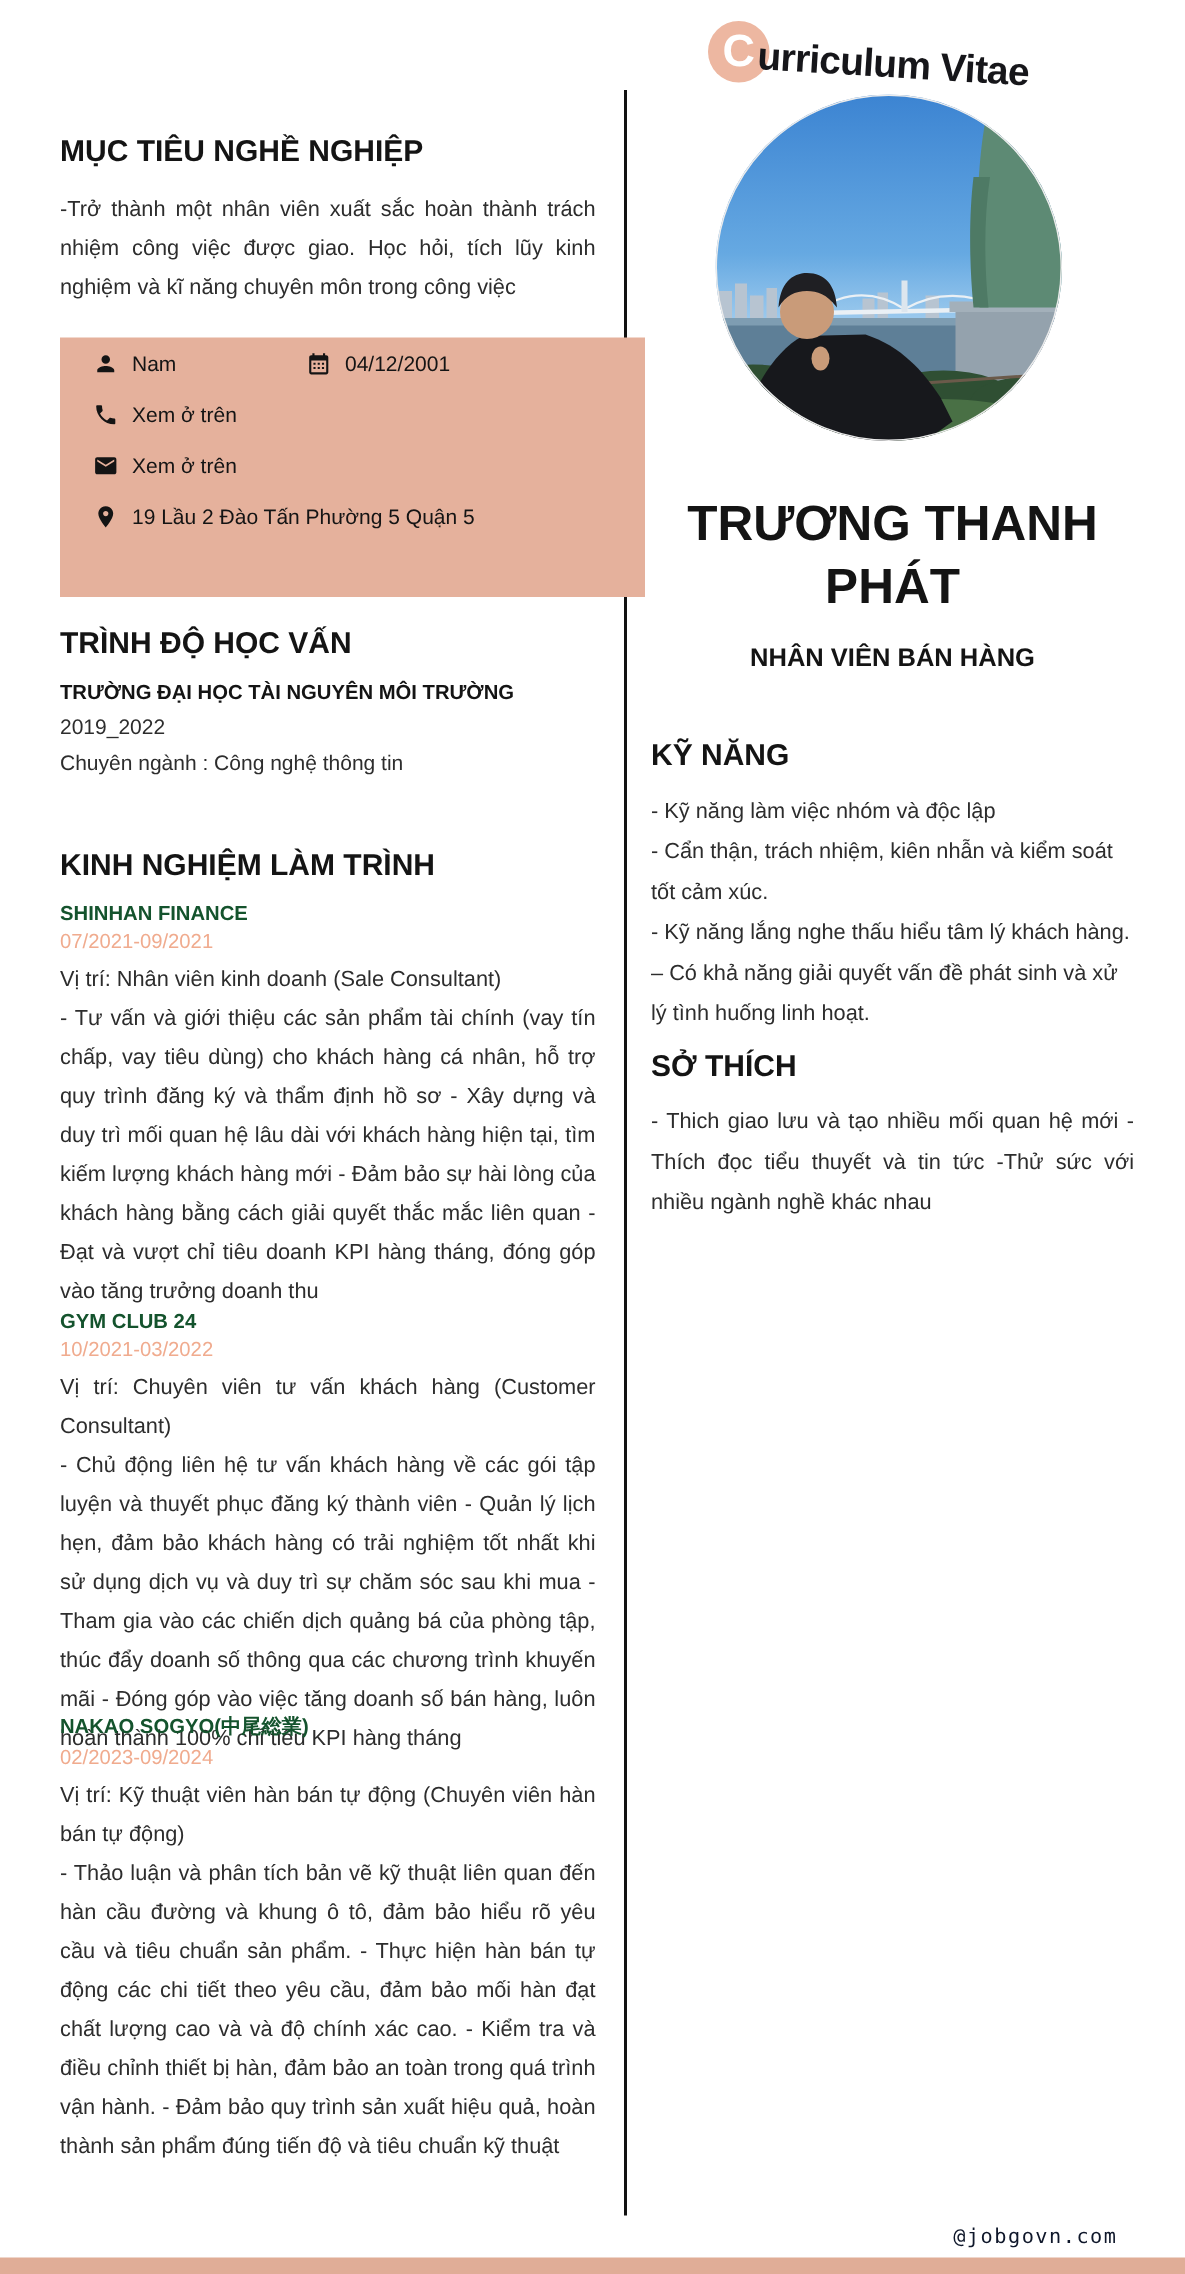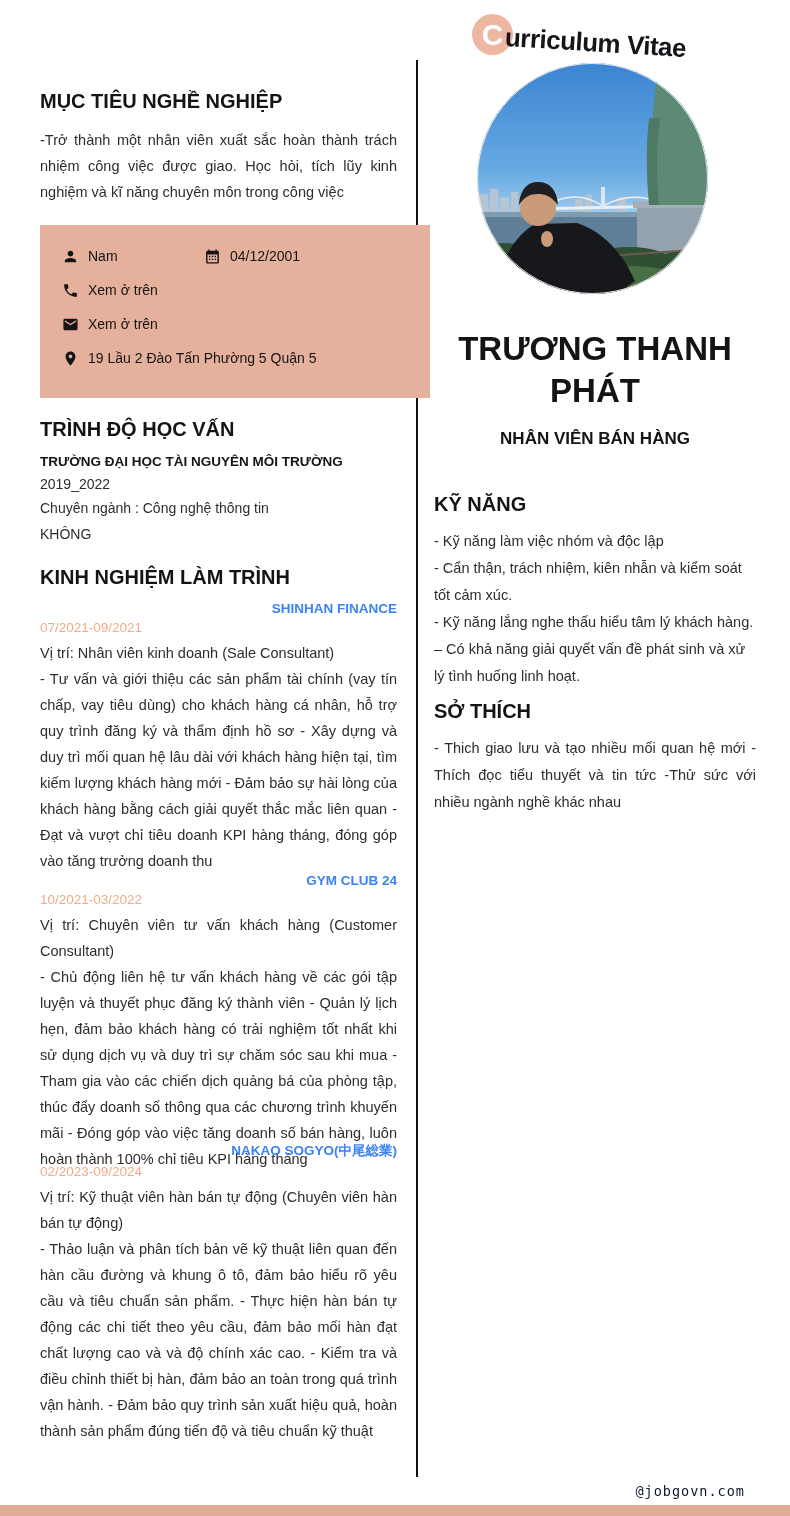--- a/index.html
+++ b/index.html
@@ -49,36 +49,36 @@
   .lsec-heading {
     position:absolute; left:40px; width:357px;
     font-size:20px; font-weight:bold; color:#141414;
   }
   .objective-text {
     position:absolute; left:40px; top:127px; width:357px;
     font-size:14.5px; line-height:26px; text-align:justify;
   }
   .info-box {
     position:absolute; left:40px; top:225px; width:390px; height:173px;
-    background:#e5b19c; z-index:2; padding-top:14px;
+    background:#e5b19c; z-index:2; 
   }
   .info-row { display:flex; align-items:center; height:34px; padding-left:22px; font-size:14px; color:#141414; }
   .info-cell { display:flex; align-items:center; gap:9px; }
   .info-cell.first { width:142px; }
   .info-icon { width:17px; height:17px; flex:0 0 auto; display:inline-flex; }
   .info-icon svg { width:100%; height:100%; fill:#141414; }
 
   .edu-school, .job-company {
     position:absolute; left:40px; width:357px;
     font-size:13.5px; font-weight:bold; color:#141414;
   }
   .edu-period, .job-period { font-size:13.5px; color:#f0ab8e; }
   .edu-line { position:absolute; left:40px; width:357px; font-size:14px; color:#2d2d2d; }
   .job { position:absolute; left:40px; width:357px; }
-  .job h3 { font-size:13.5px; font-weight:bold; color:#3b82f6; margin-bottom:4px;text-align:right; }
+  .job h3 { font-size:13.5px; font-weight:bold; color:#14532d; margin-bottom:4px; }
   .job .job-period { display:block; margin-bottom:5px; }
   .job-desc { font-size:14.5px; line-height:26px; text-align:justify; white-space:pre-line; color:#2d2d2d; }
 
   
   .watermark {
     position:absolute; top:1483px; right:45px; font-family:"DejaVu Sans Mono","Liberation Mono",monospace;
     font-size:13.5px; color:#0f172a; letter-spacing:1px;
   }
   .bottom-bar { position:absolute; left:0; top:1505px; width:790px; height:11px; background:#e0ad97; }
 </style>
@@ -209,21 +209,20 @@
         </span>
         <span>19 Lầu 2 Đào Tấn Phường 5 Quận 5</span>
       </span>
     </div>
   </div>
 
   <h2 class="lsec-heading" style="top:418px">TRÌNH ĐỘ HỌC VẤN</h2>
   <div class="edu-school" style="top:454px">TRƯỜNG ĐẠI HỌC TÀI NGUYÊN MÔI TRƯỜNG</div>
   <div class="edu-line edu-period" style="top:476px">2019_2022</div>
   <div class="edu-line" style="top:500px">Chuyên ngành : Công nghệ thông tin</div>
-  <div class="edu-line" style="top:526px">KHÔNG</div>
 
   <h2 class="lsec-heading" style="top:566px">KINH NGHIỆM LÀM TRÌNH</h2>
 
   <div class="job" style="top:601px">
     <h3>SHINHAN FINANCE</h3>
     <span class="job-period">07/2021-09/2021</span>
     <div class="job-desc">Vị trí: Nhân viên kinh doanh (Sale Consultant)
 - Tư vấn và giới thiệu các sản phẩm tài chính (vay tín chấp, vay tiêu dùng) cho khách hàng cá nhân, hỗ trợ quy trình đăng ký và thẩm định hồ sơ - Xây dựng và duy trì mối quan hệ lâu dài với khách hàng hiện tại, tìm kiếm lượng khách hàng mới - Đảm bảo sự hài lòng của khách hàng bằng cách giải quyết thắc mắc liên quan - Đạt và vượt chỉ tiêu doanh KPI hàng tháng, đóng góp vào tăng trưởng doanh thu</div>
   </div>
 

